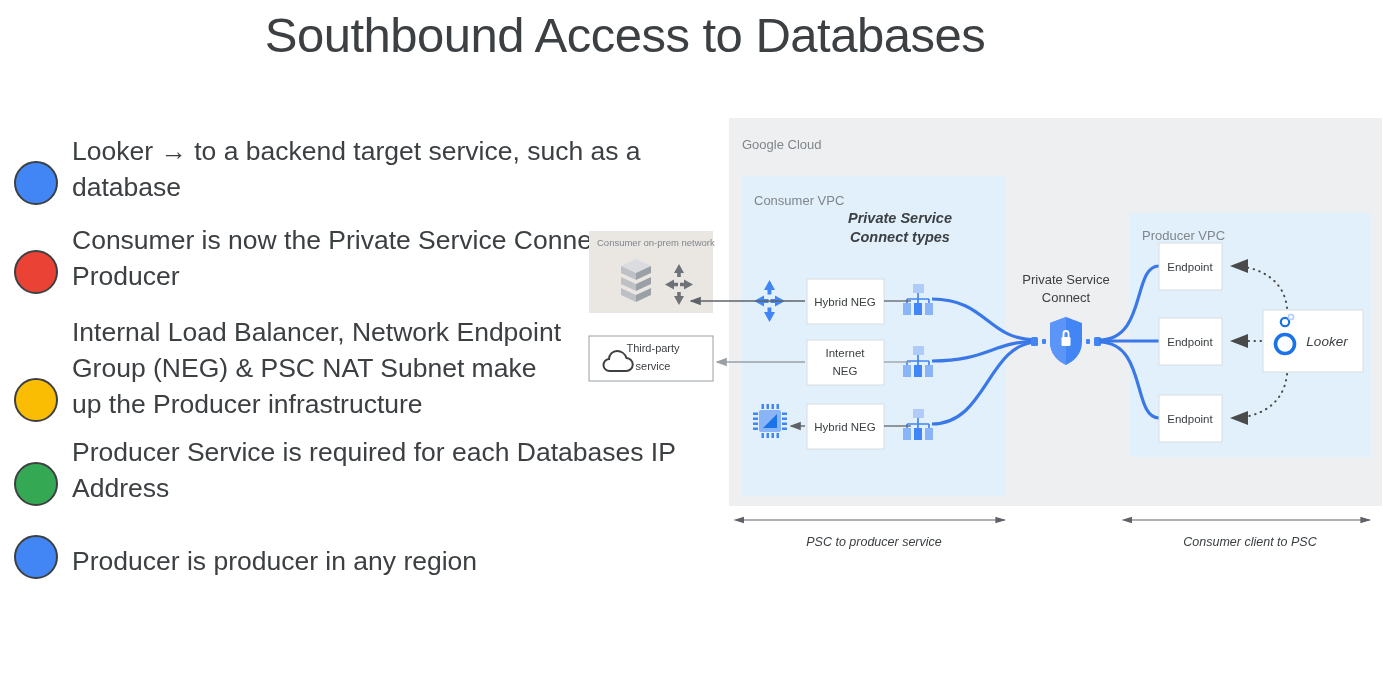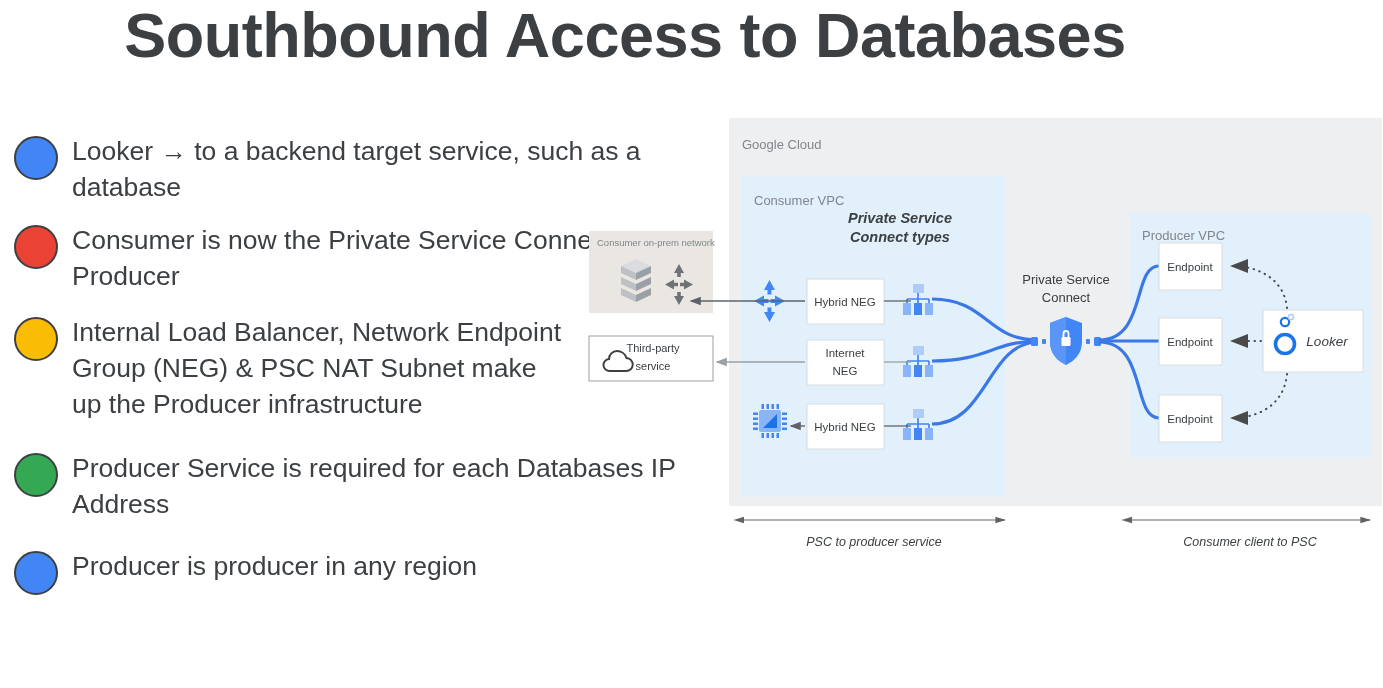--- a/index.html
+++ b/index.html
@@ -9,36 +9,36 @@
     font-family:"Liberation Sans", sans-serif;
     color:#3c4043;
     overflow:hidden;
     position:relative;
   }
   
   #slide-title{
     position:absolute;
     left:0;top:2px;width:1250px;
     text-align:center;
-    font-size:63px;
-    font-weight:700;
+    font-size:49px;
+    font-weight:400;
     color:#3c4043;
     letter-spacing:-0.5px;
     line-height:66px;
     white-space:nowrap;
   }
   
   #bullet-list{
     position:absolute;
     left:14px;top:133px;
     width:700px;
   }
   .bullet-row{
     display:flex;
-    align-items:flex-start;
+    align-items:flex-end;
     margin-bottom:17px;
   }
   .bullet-dot{
     flex:0 0 auto;
     width:44px;height:44px;
     border-radius:50%;
     border:2px solid #3c4043;
     box-sizing:border-box;
     margin-top:3px;
   }
@@ -66,21 +66,21 @@
   <div class="bullet-row">
     <div class="bullet-dot" style="background:#4285F4"></div>
     <div class="bullet-text">Looker → to a backend target service, such as a database</div>
   </div>
 
   <div class="bullet-row" style="margin-bottom:20px">
     <div class="bullet-dot" style="background:#EA4335"></div>
     <div class="bullet-text">Consumer is now the Private Service Connect Producer</div>
   </div>
 
-  <div class="bullet-row" style="margin-bottom:28px">
+  <div class="bullet-row" style="margin-bottom:12px">
     <div class="bullet-dot" style="background:#FBBC04"></div>
     <div class="bullet-text" style="width:500px">Internal Load Balancer, Network Endpoint Group (NEG) &amp; PSC NAT Subnet make up the Producer infrastructure</div>
   </div>
 
   <div class="bullet-row" style="margin-bottom:26px">
     <div class="bullet-dot" style="background:#34A853"></div>
     <div class="bullet-text">Producer Service is required for each Databases IP Address</div>
   </div>
 
   <div class="bullet-row">

